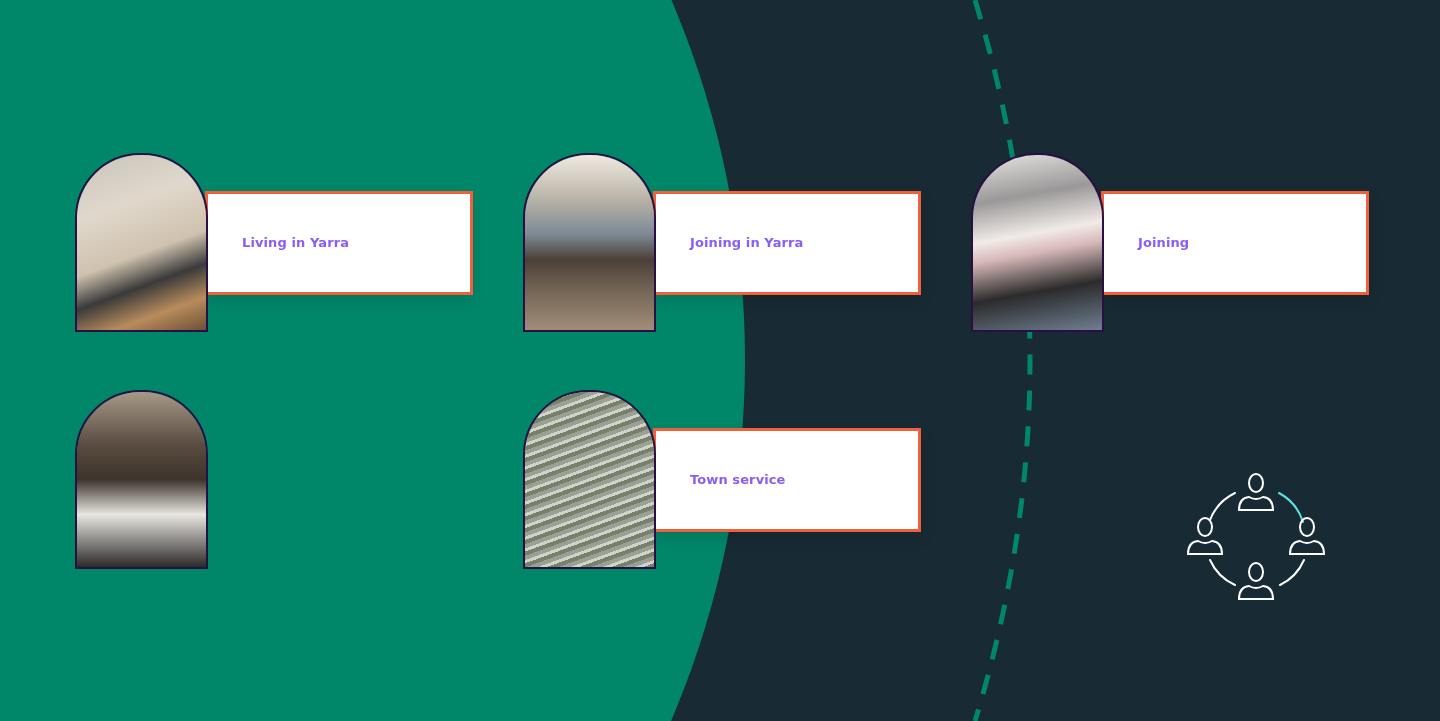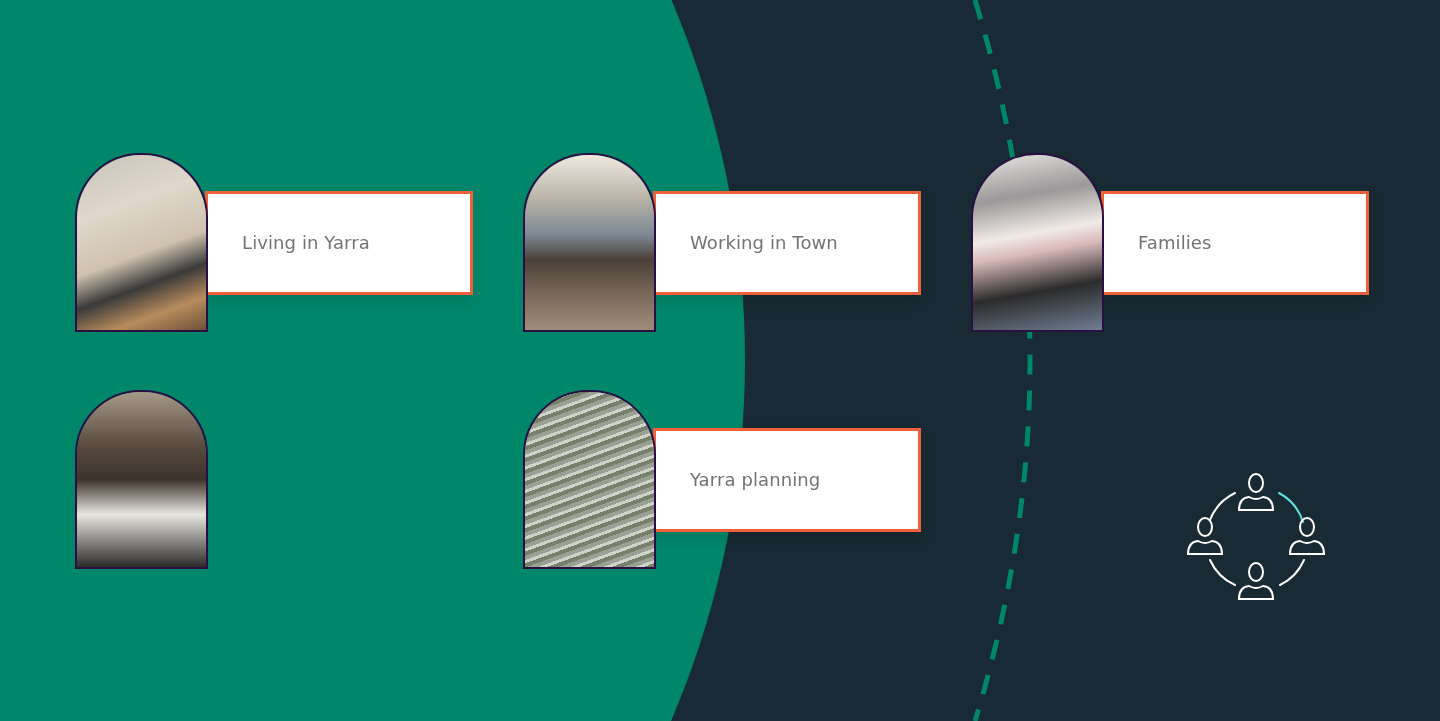--- a/index.html
+++ b/index.html
@@ -1,21 +1,21 @@
 <!DOCTYPE html>
 <html><head>
 <meta charset="utf-8">
 <style>
   html,body{margin:0;padding:0;}
   body{width:1440px;height:721px;overflow:hidden;background:#182a33;position:relative;font-family:"DejaVu Sans","Liberation Sans",sans-serif;}
   .bg-green{position:absolute;left:-1100px;top:-560px;width:1845px;height:1840px;border-radius:50%;background:#00876a;}
   .dash-svg{position:absolute;left:0;top:0;}
   .tile{position:absolute;width:400px;height:182px;}
   .card{position:absolute;left:130px;top:38px;width:262px;height:98px;background:#fff;border:3px solid #f0603d;box-shadow:0 6px 14px rgba(0,0,0,0.12);}
-  .card-label{position:absolute;left:34px;top:50%;transform:translateY(-50%);color:#737373;font-weight:normal;font-size:18px;line-height:26px;white-space:pre-line;letter-spacing:0.1px;}
+  .card-label{position:absolute;left:34px;top:50%;transform:translateY(-50%);color:#8b5cf6;font-weight:bold;font-size:13px;line-height:26px;white-space:pre-line;letter-spacing:0.1px;}
   .arch{position:absolute;left:0;top:0;width:129px;height:175px;border:2px solid #2a0f45;border-radius:65px 65px 0 0;overflow:hidden;z-index:2;}
   .photo{width:100%;height:100%;}
   .p1{background:linear-gradient(160deg,#c9c3ba 0%,#e0d8cc 30%,#cfc2ae 55%,#3a3a3a 70%,#b88c5c 85%,#6e5038 100%);}
   .p2{background:linear-gradient(180deg,#efe9e0 0%,#b9b3a8 25%,#7f8a96 45%,#4b4038 60%,#7a6a5a 80%,#a08c78 100%);}
   .p3{background:linear-gradient(170deg,#e8e6e3 0%,#9a9898 25%,#f1ebe7 45%,#d7b8b8 55%,#2b2b2b 75%,#6f7e92 100%);}
   .p4{background:linear-gradient(180deg,#a79987 0%,#5a4c40 30%,#3c332c 50%,#e8e6e0 70%,#2d2b2a 100%);}
   .p5{background:repeating-linear-gradient(160deg,#9aa093 0 4px,#cfd3c9 4px 7px,#76806a 7px 11px),linear-gradient(#8d8f7d,#5d5f4f);}
   .icon-svg{position:absolute;left:1183px;top:470px;}
 </style>
 </head>
@@ -34,45 +34,45 @@
   <div class="card">
       <span class="card-label">Living in Yarra</span>
     </div>
 </div>
 
 <div class="tile" style="left:523px;top:153px;">
   <div class="arch">
       <div class="photo p2"></div>
     </div>
   <div class="card">
-      <span class="card-label">Working in Town</span>
+      <span class="card-label">Joining in Yarra</span>
     </div>
 </div>
 
 <div class="tile" style="left:971px;top:153px;">
   <div class="arch">
       <div class="photo p3"></div>
     </div>
   <div class="card">
-      <span class="card-label">Families</span>
+      <span class="card-label">Joining</span>
     </div>
 </div>
 
 <div class="tile" style="left:75px;top:390px;">
   <div class="arch">
       <div class="photo p4"></div>
     </div>
 </div>
 
 <div class="tile" style="left:523px;top:390px;">
   <div class="arch">
       <div class="photo p5"></div>
     </div>
   <div class="card">
-      <span class="card-label">Yarra planning</span>
+      <span class="card-label">Town service</span>
     </div>
 </div>
 
 <svg class="icon-svg" width="146" height="134" viewBox="0 0 146 134" fill="none" stroke="#ffffff" stroke-width="2" stroke-linecap="round">
 
   <path d="M52 23 A50 50 0 0 0 27 50"></path>
   <path d="M96 23 A50 50 0 0 1 120 52" stroke="#5fe0e0"></path>
   <path d="M121 90 A50 50 0 0 1 97 115"></path>
   <path d="M27 90 A50 50 0 0 0 52 115"></path>
 

